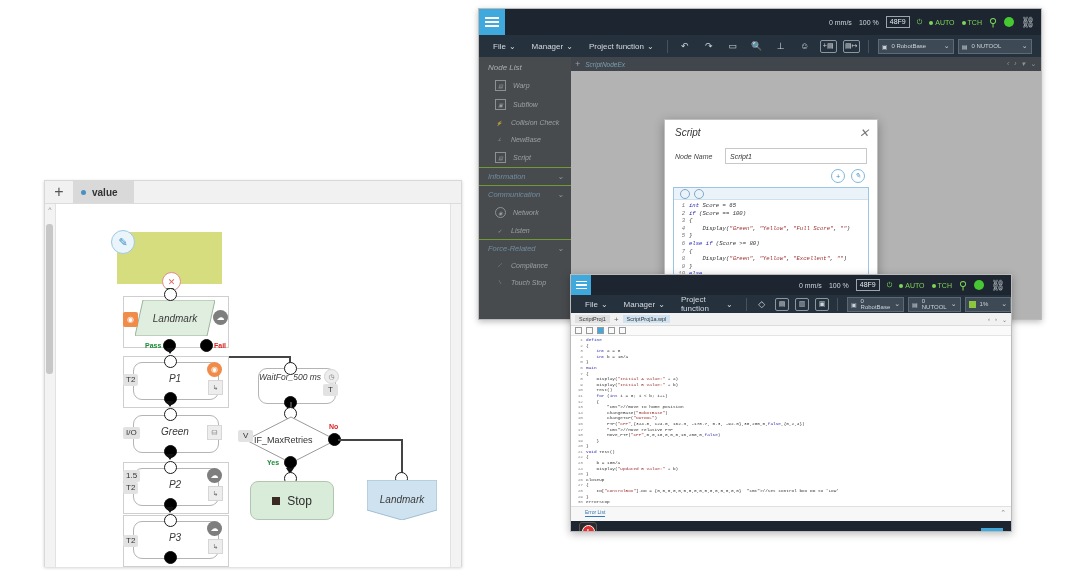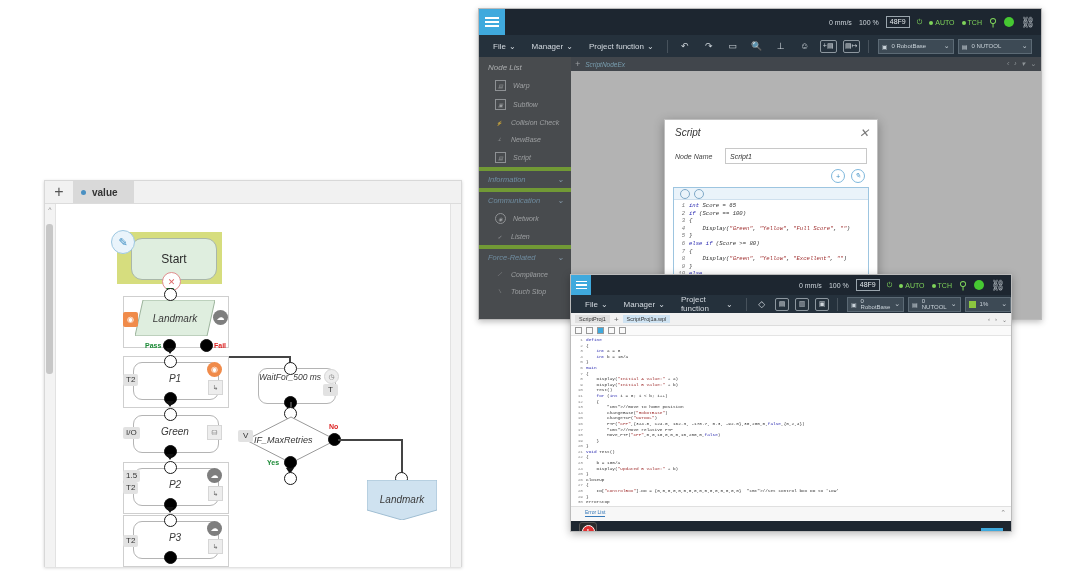--- a/index.html
+++ b/index.html
@@ -38,21 +38,21 @@
   .lbl-fail{position:absolute;font-size:7px;font-weight:bold;color:#d22;}
   .lbl-yes{position:absolute;font-size:7px;font-weight:bold;color:#1b8a36;}
   .lbl-no{position:absolute;font-size:7px;font-weight:bold;color:#d22;}
   #start-band{position:absolute;background:#d6dd7e;}
   #start-node{position:absolute;background:#dfeedf;border:1px solid #a9b7a9;border-radius:11px;display:flex;align-items:center;justify-content:center;font-size:12px;color:#2b2b2b;}
   #pencil-badge{position:absolute;width:22px;height:22px;border-radius:50%;background:#eaf4fb;border:1px solid #9ec8e2;display:flex;align-items:center;justify-content:center;color:#3f8fc4;font-size:11px;}
   #start-xport{position:absolute;width:17px;height:17px;border-radius:50%;background:#fff;border:1.4px solid #e08e8e;color:#d66;font-size:9px;display:flex;align-items:center;justify-content:center;}
   #stop-node{position:absolute;background:#d9ecd9;border:1px solid #b0c6b0;border-radius:8px;display:flex;align-items:center;justify-content:center;gap:7px;font-size:12px;color:#2b2b2b;}
   #stop-node .sq{width:8px;height:8px;background:#3b2a22;}
   .para-wrap{position:absolute;}
-  .diamond-lbl{position:absolute;font-style:italic;font-size:9px;color:#333;white-space:nowrap;}
+  .diamond-lbl{position:absolute;font-size:9px;color:#333;white-space:nowrap;}
 
   
   #win1{position:absolute;left:478px;top:8px;width:562px;height:310px;background:#fff;border:1px solid #bbb;box-shadow:0 2px 6px rgba(0,0,0,.25);overflow:hidden;}
   .topbar{height:26px;background:#1d2630;display:flex;align-items:center;position:relative;}
   .hamburger{width:26px;height:26px;background:#3fa9dd;display:flex;flex-direction:column;align-items:center;justify-content:center;gap:2px;}
   .hamburger i{display:block;width:14px;height:2px;background:#fff;}
   .status-area{position:absolute;right:0;top:0;height:26px;display:flex;align-items:center;gap:7px;padding-right:6px;font-size:7px;color:#cfd6dc;}
   .stat-box{border:1px solid #9aa5ad;padding:0 3px;line-height:10px;font-size:7px;color:#e4e9ec;}
   .stat-green{color:#7fd45a;}
   .dot-g{width:4px;height:4px;border-radius:50%;background:#7fd45a;display:inline-block;margin-right:2px;}
@@ -63,21 +63,21 @@
   .mb-sep{width:1px;height:13px;background:#47525c;margin:0 5px;}
   .tool-ic{width:18px;height:14px;margin:0 3px;display:flex;align-items:center;justify-content:center;color:#cfd6dc;font-size:9px;}
   .tool-ic.boxed{border:1px solid #8d979f;border-radius:2px;width:15px;height:11px;font-size:7px;}
   .dd{height:13px;background:#3d4a55;border:1px solid #5c6a75;display:flex;align-items:center;gap:4px;padding:0 3px;font-size:6px;color:#c9d2d9;margin-left:4px;}
   .dd .cv{margin-left:auto;font-size:7px;}
   .win-body{position:relative;height:262px;background:#f4f4f4;font-style:italic;}
   #sidebar1{position:absolute;left:0;top:0;width:92px;height:100%;background:#3a3f44;color:#d9dde1;}
   .sb-title{font-size:8px;padding:6px 0 4px 9px;color:#e3e7ea;}
   .sb-item{display:flex;align-items:center;gap:7px;padding:4px 0 4px 16px;font-size:7px;color:#cfd4d8;}
   .sb-ico{width:9px;height:9px;border:1px solid #b9bec3;display:flex;align-items:center;justify-content:center;font-size:5px;}
-  .sb-group{display:flex;align-items:center;padding:4px 7px 4px 9px;font-size:7.5px;color:#7fb4d8;border-top:4px solid #84cc16;}
+  .sb-group{display:flex;align-items:center;padding:4px 7px 4px 9px;font-size:7.5px;color:#7fb4d8;border-top:1px solid #84cc16;}
   .sb-group .cv{margin-left:auto;color:#9fc6e2;font-size:8px;}
   #canvas1{position:absolute;left:92px;top:0;right:0;bottom:0;background:#fbfbfb;}
   .ct-bar{height:14px;background:#2c3640;display:flex;align-items:center;gap:5px;padding-left:4px;}
   .ct-add{color:#cfd6dc;font-size:9px;}
   .ct-tab{font-size:6.5px;color:#8fd0f0;}
   .ct-right{margin-left:auto;display:flex;gap:5px;padding-right:5px;color:#b9c2c9;font-size:7px;}
   .win-foot{height:22px;background:#1d2630;display:flex;align-items:center;padding-left:8px;}
   .estop{width:16px;height:16px;border-radius:3px;background:#2b2b2b;border:1px solid #555;display:flex;align-items:center;justify-content:center;}
   .estop .ring{width:11px;height:11px;border-radius:50%;background:#e03030;border:1.4px solid #fff;display:flex;align-items:center;justify-content:center;color:#fff;font-size:7px;font-weight:bold;}
   .foot-right{margin-left:auto;margin-right:8px;width:28px;height:9px;background:#3fa9dd;}
@@ -142,23 +142,20 @@
   </div>
 
   <div id="flow-canvas">
     <div id="flow-left-gutter">
       <div class="caret">^</div>
       <div class="vscroll"></div>
     </div>
     <div id="flow-right-gutter"></div>
 
     <div id="start-band" style="left:72px;top:28px;width:105px;height:52px;"></div>
-    <div id="start-node" style="left:86px;top:34px;width:84px;height:40px;">
-      <span>Start</span>
-    </div>
     <div id="pencil-badge" style="left:66px;top:26px;">✎</div>
     <div id="start-xport" style="left:117px;top:68px;">✕</div>
 
     <div class="node-box" style="left:118px;top:86px;width:1px;height:1px;border:none;"></div>
     <div class="arrow-down" style="left:121px;top:84px;border-top-color:#1d7a2e;"></div>
     <div class="node-box" style="left:78px;top:92px;width:104px;height:50px;"></div>
     <div class="para-wrap" style="left:90px;top:96px;width:80px;height:36px;">
       <svg width="80" height="36" viewBox="0 0 80 36">
           <polygon points="8,0 80,0 72,36 0,36" fill="#dfeedf" stroke="#9bb39b" stroke-width="1"></polygon>
         </svg>
@@ -234,20 +231,24 @@
     <div class="port" style="left:283px;top:229px;"></div>
     <div class="lbl-no" style="left:284px;top:219px;">No</div>
     <div class="port" style="left:239px;top:252px;"></div>
     <div class="lbl-yes" style="left:222px;top:255px;">Yes</div>
 
     <div class="conn" style="left:293px;top:235px;width:64px;height:1.6px;"></div>
     <div class="conn" style="left:356px;top:235px;width:1.6px;height:38px;"></div>
 
     <div class="arrow-down" style="left:241px;top:264px;"></div>
     <div class="port-open" style="left:239px;top:268px;"></div>
+    <div id="stop-node" style="left:205px;top:277px;width:82px;height:37px;">
+      <span class="sq"></span>
+      <span>Stop</span>
+    </div>
 
     <div class="port-open" style="left:350px;top:268px;"></div>
     <div class="para-wrap" style="left:322px;top:276px;">
       <svg width="70" height="40" viewBox="0 0 70 40">
           <polygon points="0,0 70,0 70,30 35,40 0,30" fill="#cfe2f0" stroke="#9fbdd2" stroke-width="1"></polygon>
         </svg>
     </div>
     <div class="node-label" style="left:322px;top:290px;width:70px;">Landmark</div>
   </div>
 </div>

